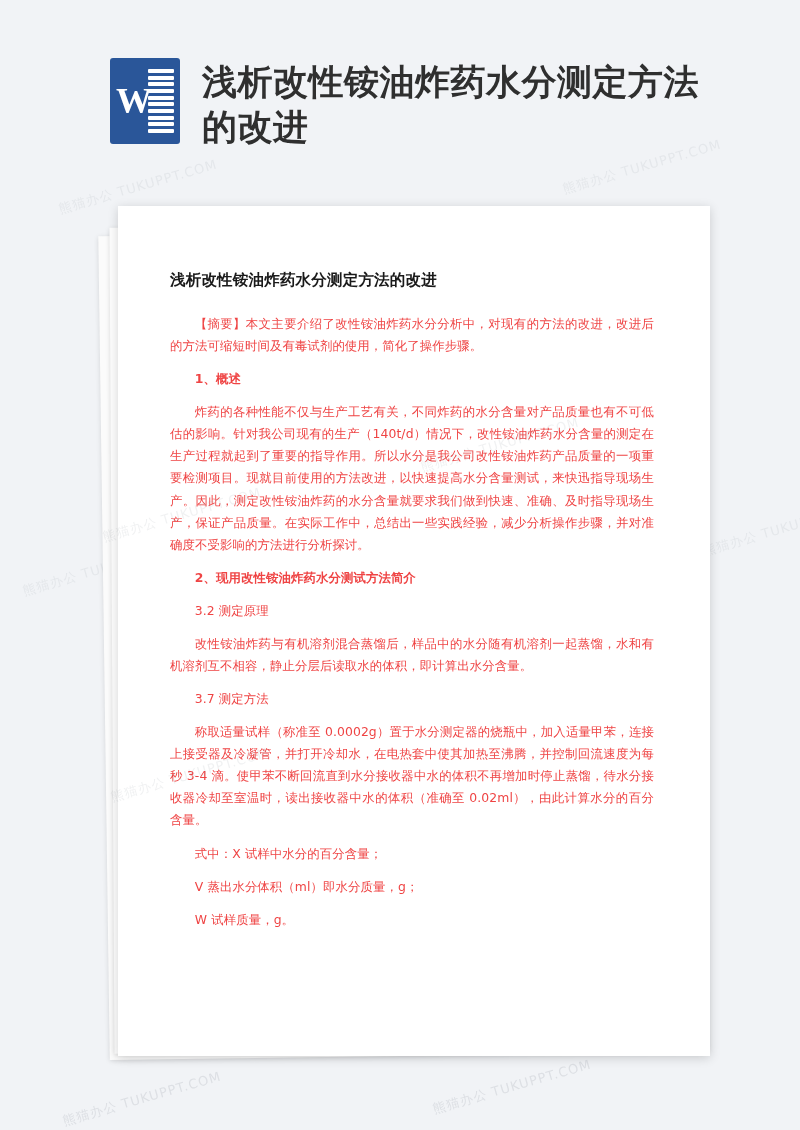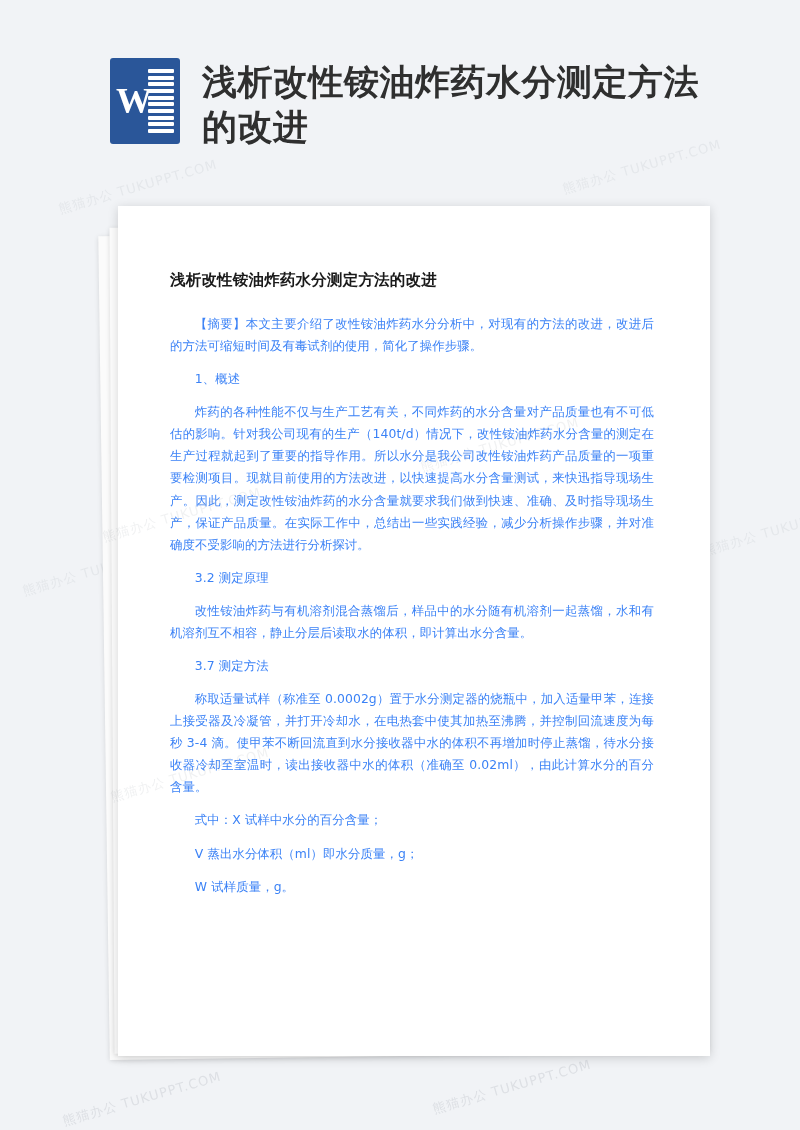--- a/index.html
+++ b/index.html
@@ -123,30 +123,30 @@
     font-weight: bold;
     color: #1a1a1a;
     margin: 0 0 22px 0;
     font-family: "DejaVu Sans", "Liberation Sans", sans-serif;
     letter-spacing: 0.2px;
   }
 
   .p {
     font-size: 12.4px;
     line-height: 1.78;
-    color: #3b82f6;
+    color: #ef4444;
     margin: 0 4px 11px 0;
     text-align: justify;
     text-indent: 2em;
     font-family: "DejaVu Sans", "Liberation Sans", sans-serif;
     letter-spacing: 0.1px;
   }
   .p.heading {
     text-indent: 2em;
-    font-weight: normal;
+    font-weight: bold;
   }
   .p.sub {
     text-indent: 2em;
   }
 
   
   .wm {
     position: absolute;
     color: rgba(120,125,135,0.16);
     font-size: 13px;
@@ -193,20 +193,21 @@
   <div class="sheet sheet-back1"></div>
 
   <div class="sheet sheet-front">
     <div class="sheet-content">
 
       <div class="doc-h1">浅析改性铵油炸药水分测定方法的改进</div>
 
       <p class="p">【摘要】本文主要介绍了改性铵油炸药水分分析中，对现有的方法的改进，改进后的方法可缩短时间及有毒试剂的使用，简化了操作步骤。</p>
       <p class="p heading">1、概述</p>
       <p class="p">炸药的各种性能不仅与生产工艺有关，不同炸药的水分含量对产品质量也有不可低估的影响。针对我公司现有的生产（140t/d）情况下，改性铵油炸药水分含量的测定在生产过程就起到了重要的指导作用。所以水分是我公司改性铵油炸药产品质量的一项重要检测项目。现就目前使用的方法改进，以快速提高水分含量测试，来快迅指导现场生产。因此，测定改性铵油炸药的水分含量就要求我们做到快速、准确、及时指导现场生产，保证产品质量。在实际工作中，总结出一些实践经验，减少分析操作步骤，并对准确度不受影响的方法进行分析探讨。</p>
+      <p class="p heading">2、现用改性铵油炸药水分测试方法简介</p>
       <p class="p sub">3.2 测定原理</p>
       <p class="p">改性铵油炸药与有机溶剂混合蒸馏后，样品中的水分随有机溶剂一起蒸馏，水和有机溶剂互不相容，静止分层后读取水的体积，即计算出水分含量。</p>
       <p class="p sub">3.7 测定方法</p>
       <p class="p">称取适量试样（称准至 0.0002g）置于水分测定器的烧瓶中，加入适量甲苯，连接上接受器及冷凝管，并打开冷却水，在电热套中使其加热至沸腾，并控制回流速度为每秒 3-4 滴。使甲苯不断回流直到水分接收器中水的体积不再增加时停止蒸馏，待水分接收器冷却至室温时，读出接收器中水的体积（准确至 0.02ml），由此计算水分的百分含量。</p>
       <p class="p">式中：X 试样中水分的百分含量；</p>
       <p class="p">V 蒸出水分体积（ml）即水分质量，g；</p>
       <p class="p">W 试样质量，g。</p>
     </div>
 
     <div class="wm wm-on-paper" style="left:-18px; top:300px;">熊猫办公 TUKUPPT.COM</div>

